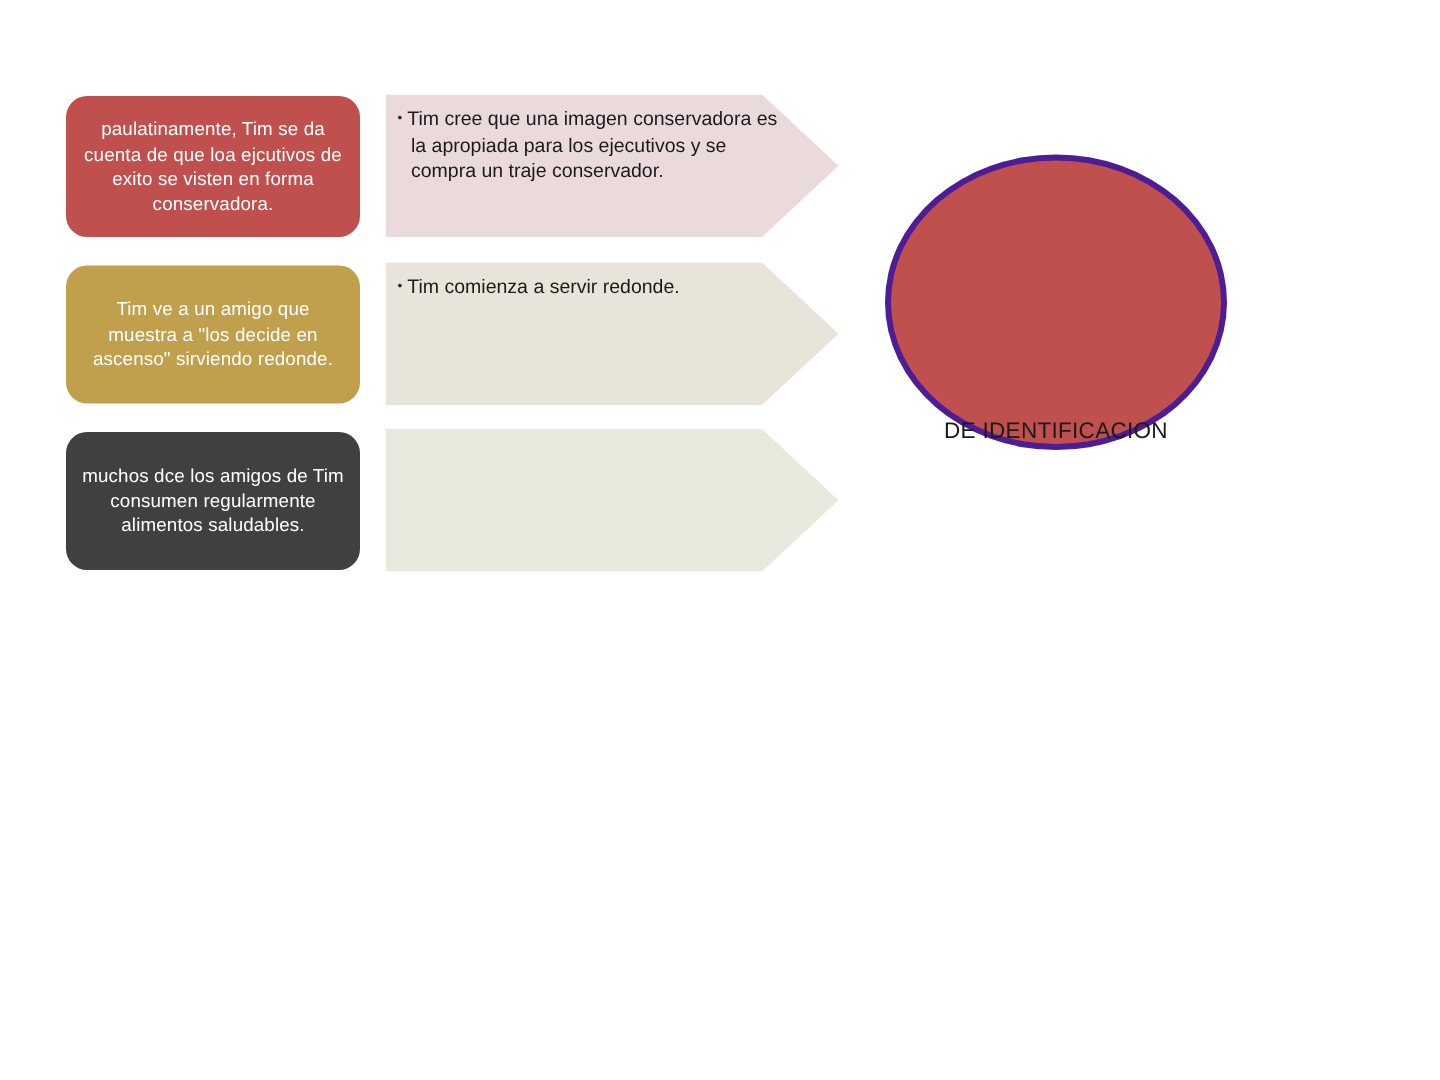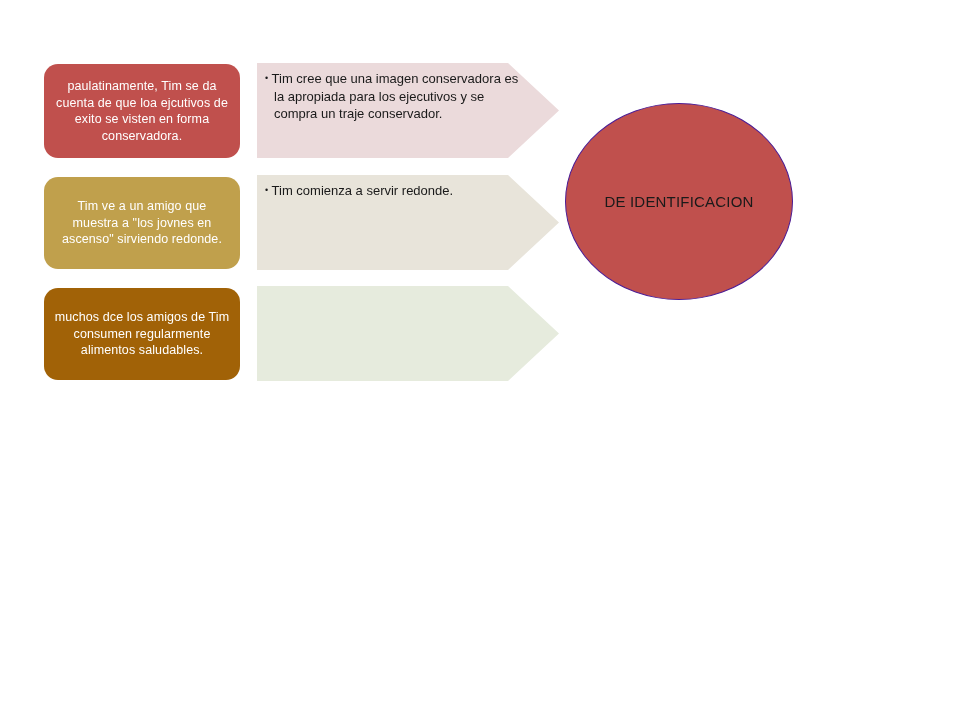--- a/index.html
+++ b/index.html
@@ -46,21 +46,21 @@
     font-size: 12.5px;
     letter-spacing: 0.1px;
   }
   .label-box .label-text {
     display: block;
     width: 100%;
   }
 
   .box-red   { background: #c0504d; }
   .box-gold  { background: #c0a04c; }
-  .box-green { background: #a16207; }
+  .box-green { background: #404040; }
 
   
   .arrow-wrap {
     position: absolute;
     left: 241px;
     margin-left: 16px;
   }
   .arrow-shape {
     position: absolute;
     left: 0;
@@ -80,30 +80,30 @@
     white-space: pre-wrap;
   }
   .arrow-text .bullet {
     font-size: 9px;
     vertical-align: 2px;
   }
 
   
   #identification-circle {
     position: absolute;
-    left: 565px;
+    left: 590px;
     top: 103px;
     width: 228px;
     height: 197px;
     border-radius: 50%;
     background: #c0504d;
-    border: 1px solid #4c1d95;
+    border: 4px solid #4c1d95;
     box-sizing: border-box;
     display: flex;
-    align-items: center;
+    align-items: flex-end;
     justify-content: center;
   }
   #identification-circle .circle-text {
     color: #1a1a1a;
     font-size: 15px;
     letter-spacing: 0.2px;
     text-align: center;
   }
 </style>
 </head>
@@ -122,21 +122,21 @@
         <polygon points="0,0 251,0 251,2 251,0 302,47.5 251,95 251,95 0,95" fill="#ebdadb"></polygon>
       </svg>
       <div class="arrow-text"><span class="bullet">•</span> <span>Tim cree que una imagen conservadora es la apropiada para los ejecutivos y se compra un traje conservador.</span></div>
     </div>
 
   </div>
 
   <div class="row" style="top:0;">
 
     <div class="label-box box-gold" style="top:177px; height:92px;">
-      <span class="label-text">Tim ve a un amigo que muestra a "los jovnes en ascenso" sirviendo redonde.</span>
+      <span class="label-text">Tim ve a un amigo que muestra a "los decide en ascenso" sirviendo redonde.</span>
     </div>
 
     <div class="arrow-wrap" style="top:175px; width:302px; height:104px;">
       <svg class="arrow-shape" height="95" viewBox="0 0 302 95" preserveAspectRatio="none">
         <polygon points="0,0 251,0 251,2 251,0 302,47.5 251,95 251,95 0,95" fill="#e8e4da"></polygon>
       </svg>
       <div class="arrow-text"><span class="bullet">•</span> <span>Tim comienza a servir redonde.</span></div>
     </div>
 
   </div>

